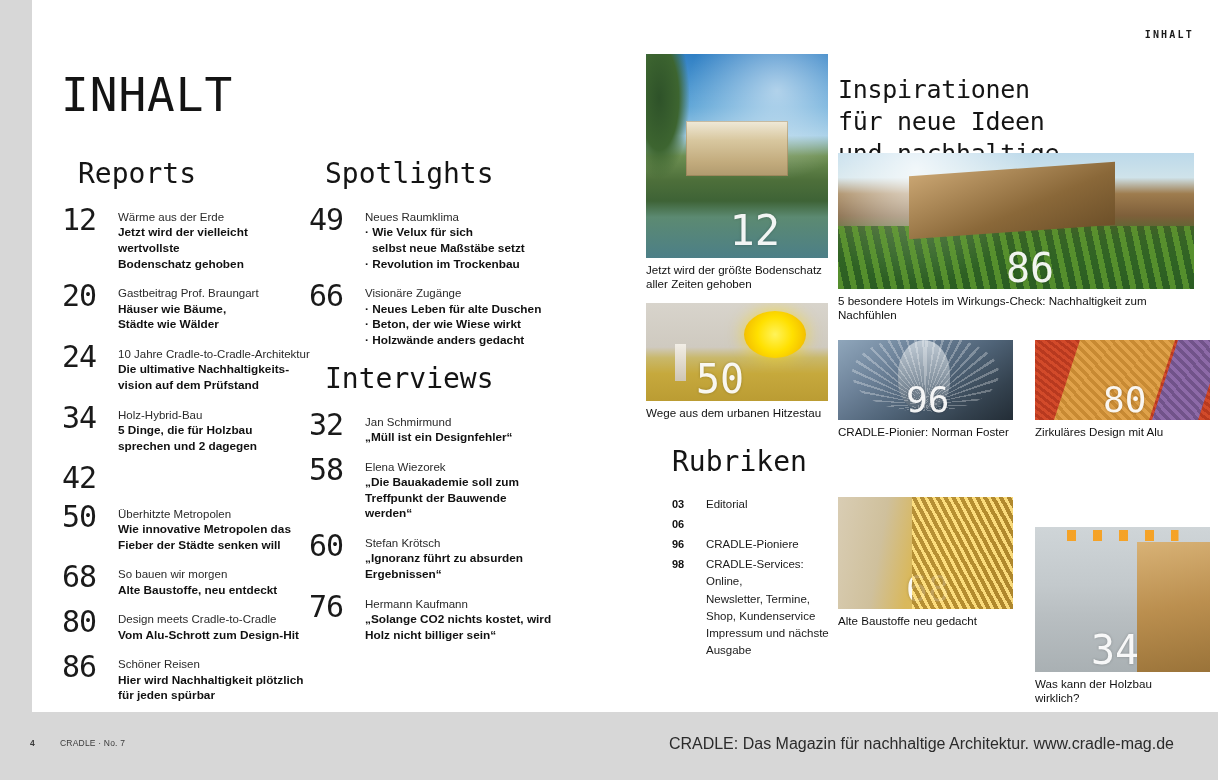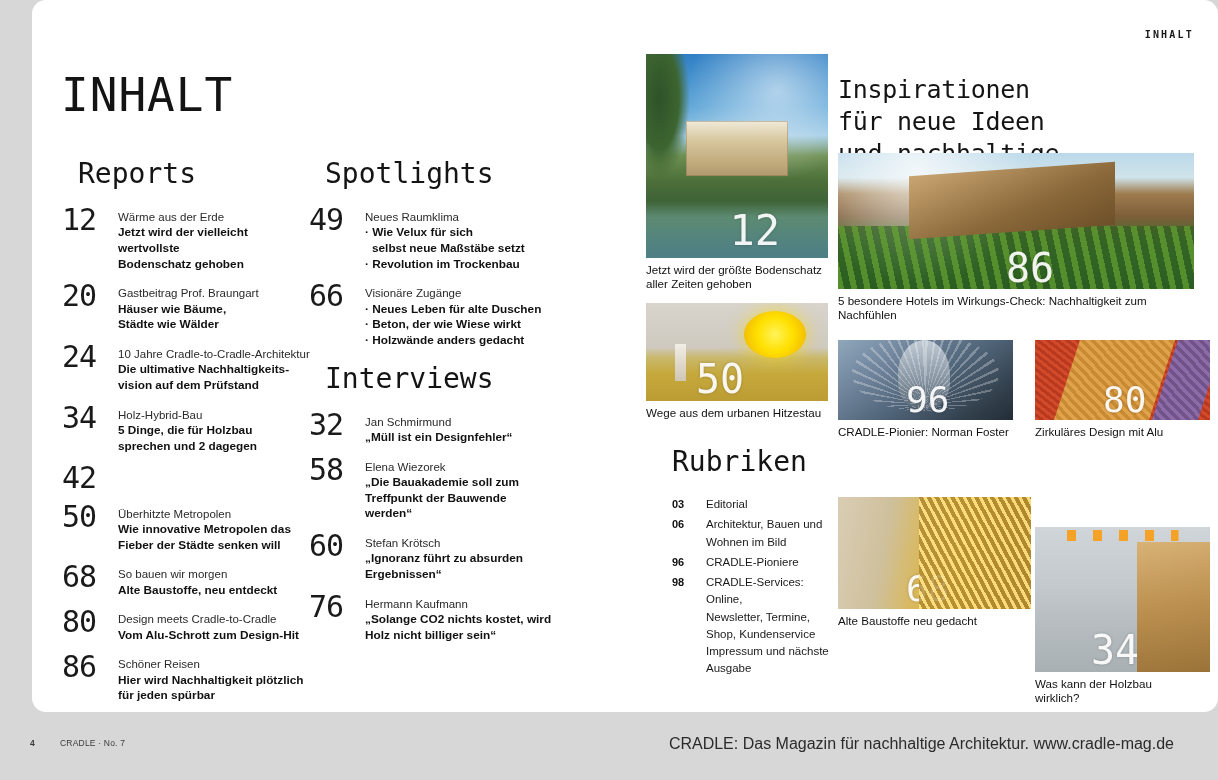--- a/index.html
+++ b/index.html
@@ -9,21 +9,20 @@
     font-family:"Liberation Sans", sans-serif;
     overflow:hidden;
     position:relative;
     -webkit-font-smoothing:antialiased;
   }
   .page{
     position:absolute;
     left:32px;top:0;
     width:1186px;height:712px;
     background:#ffffff;
-    border-radius:14px;
   }
 
   
   .runhead{
     position:absolute;right:24px;top:29px;
     font-family:"DejaVu Sans Mono","Liberation Mono",monospace;
     font-size:10px;letter-spacing:2.2px;color:#1a1a1a;font-weight:700;
   }
 
   
@@ -368,21 +367,20 @@
 
   <div class="col" style="left:640px;top:448px;width:170px;">
     <div class="rub-head" style="margin-bottom:20px;">Rubriken</div>
     <div id="rubriken-list">
         <div class="rub-row">
           <div class="rub-num">03</div>
           <div class="rub-txt">Editorial</div>
         </div>
         <div class="rub-row">
           <div class="rub-num">06</div>
-          <div class="rub-txt">Architektur, Bauen und<br>Wohnen im Bild</div>
         </div>
         <div class="rub-row">
           <div class="rub-num">96</div>
           <div class="rub-txt">CRADLE-Pioniere</div>
         </div>
         <div class="rub-row">
           <div class="rub-num">98</div>
           <div class="rub-txt">CRADLE-Services: Online,<br>Newsletter, Termine,<br>Shop, Kundenservice<br>Impressum und nächste<br>Ausgabe</div>
         </div>
       </div>
@@ -426,21 +424,21 @@
     <div class="cap">CRADLE-Pionier: Norman Foster</div>
   </div>
 
   <div class="fig" style="left:1003px;top:340px;width:175px;">
     <div class="ph img-alu" style="height:80px;">
       <div class="pagenum" style="left:68px;bottom:2px;font-size:36px;z-index:3;">80</div>
     </div>
     <div class="cap">Zirkuläres Design mit Alu</div>
   </div>
 
-  <div class="fig" style="left:806px;top:497px;width:193px;">
+  <div class="fig" style="left:806px;top:497px;width:175px;">
     <div class="ph img-straw" style="height:112px;">
       <div class="pagenum" style="left:68px;bottom:2px;font-size:36px;">68</div>
     </div>
     <div class="cap">Alte Baustoffe neu gedacht</div>
   </div>
 
   <div class="fig" style="left:1003px;top:527px;width:175px;">
     <div class="ph img-wood" style="height:145px;">
       <div class="pagenum" style="left:56px;bottom:2px;font-size:40px;">34</div>
     </div>

